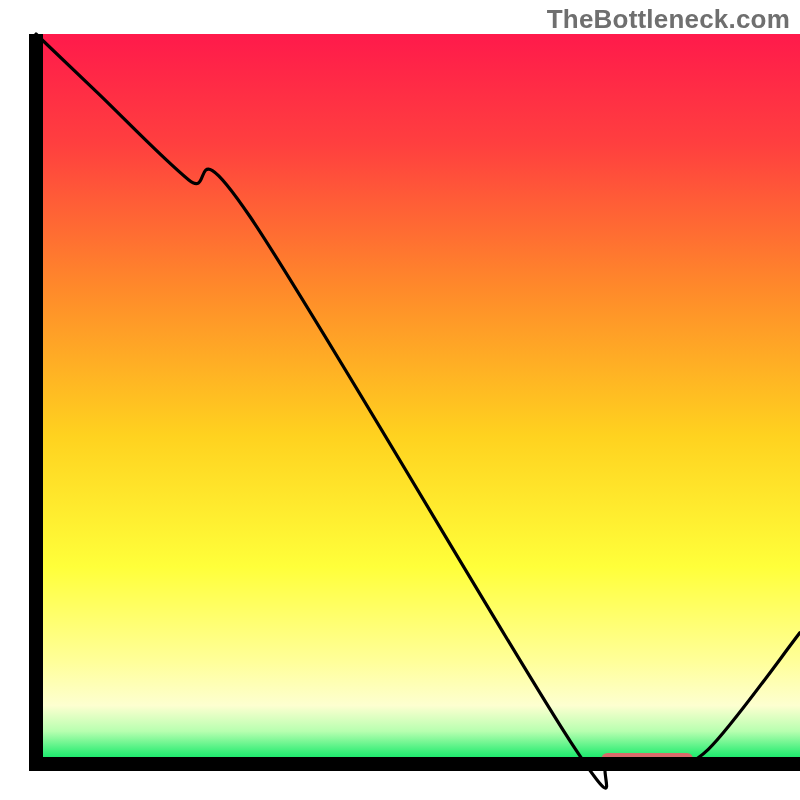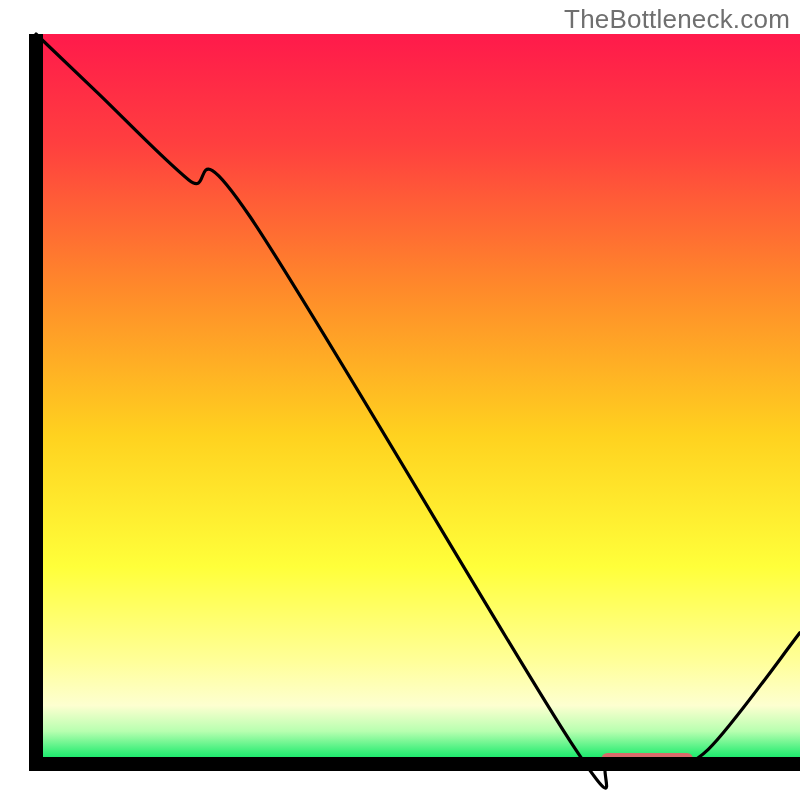--- a/index.html
+++ b/index.html
@@ -14,21 +14,21 @@
   .stage {
     position: relative;
     width: 800px;
     height: 800px;
   }
   .watermark {
     position: absolute;
     top: 4px;
     right: 10px;
     font-size: 26px;
-    font-weight: 400;
+    font-weight: 700;
     color: #6f6f6f;
     letter-spacing: 0.2px;
     user-select: none;
   }
   svg.plot {
     position: absolute;
     left: 0;
     top: 0;
   }
 </style>

